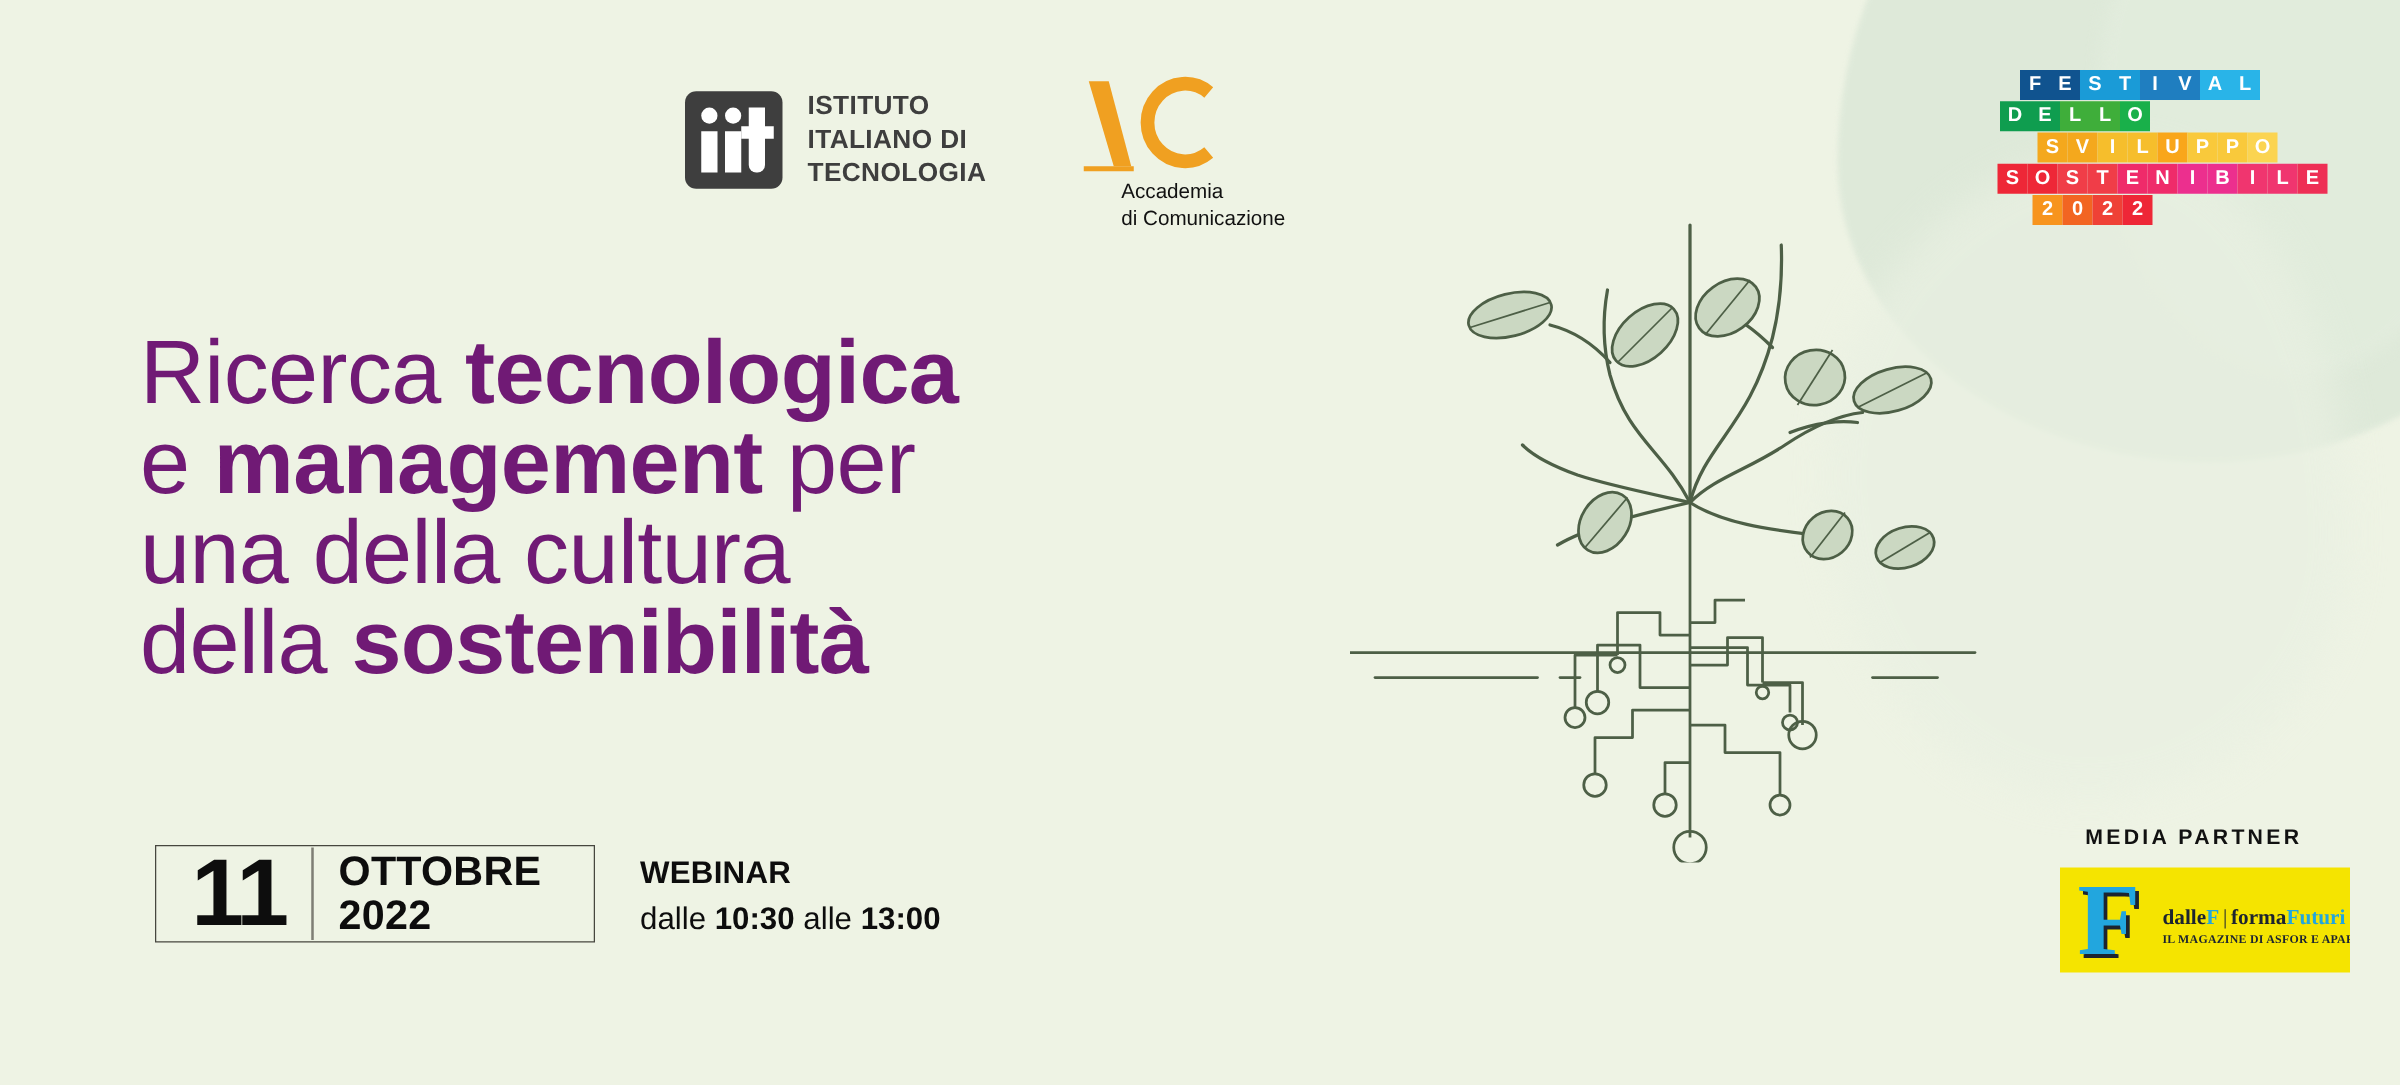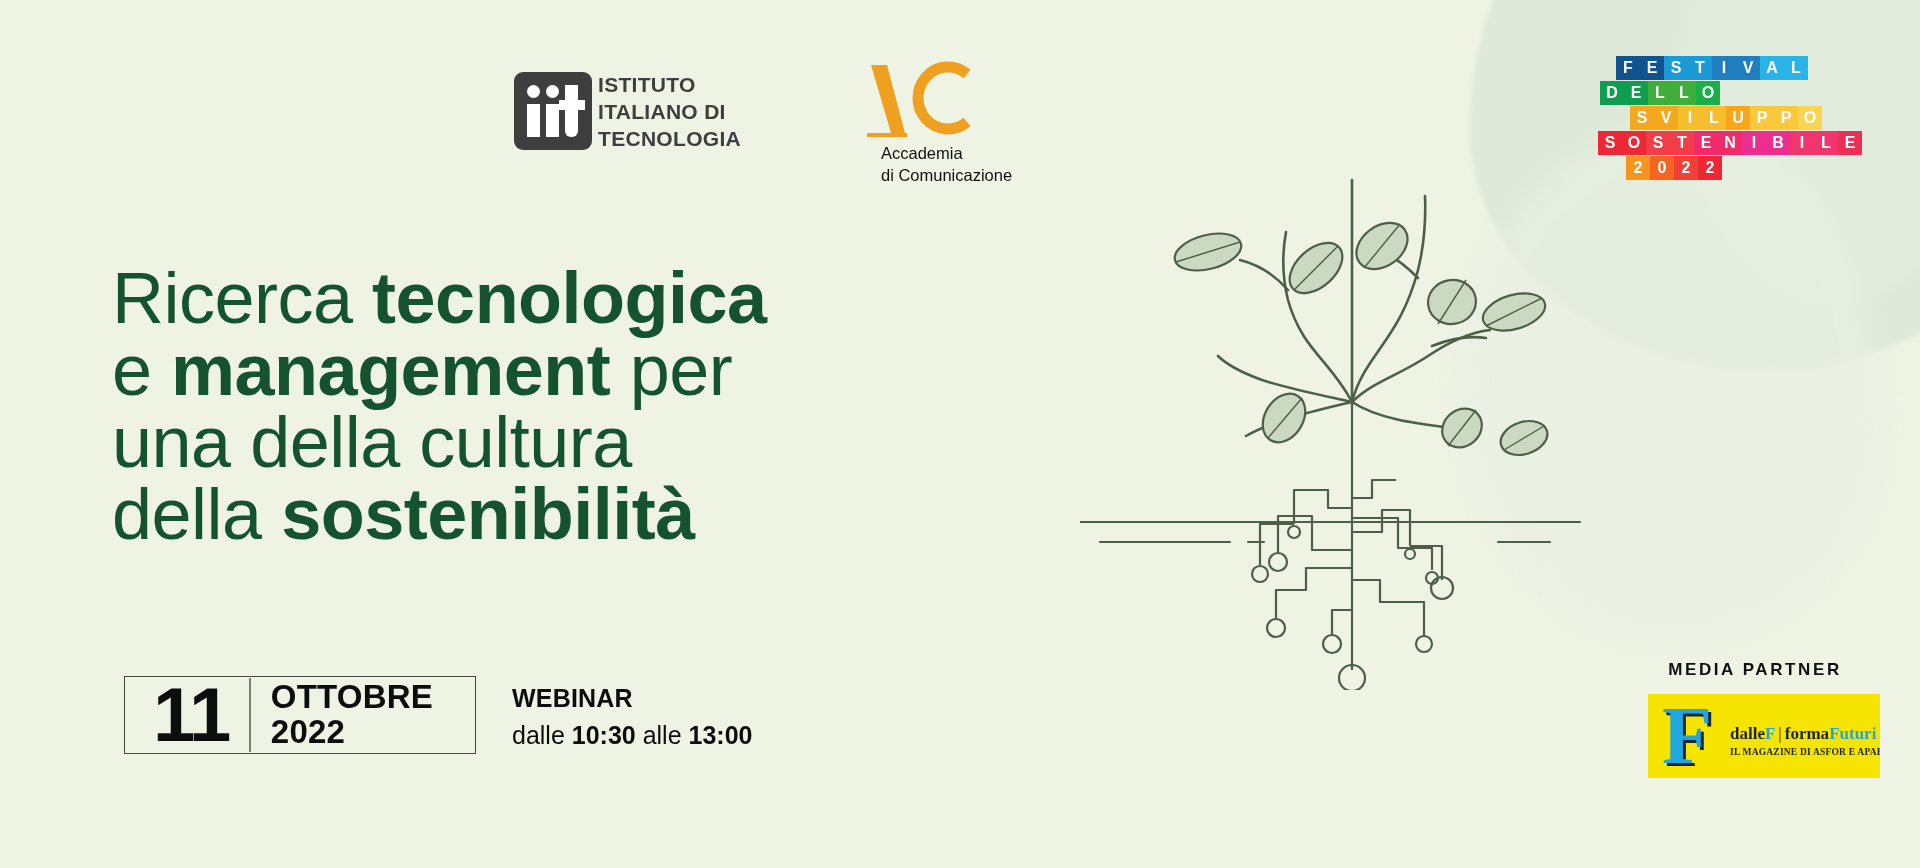--- a/index.html
+++ b/index.html
@@ -51,55 +51,55 @@
       border-right:11px solid transparent; border-bottom:56px solid #c8202e;
       background:none; margin-right:3px; }
   .asfor-word {
     font-size:58px; font-weight:700; color:#c8202e;
     letter-spacing:-1px; line-height:.85; margin-left:1px;
     font-family:"Liberation Sans", sans-serif;
   }
   .asfor-rule { width:340px; height:1px; background:#9a9a90; margin-top:8px; }
   .asfor-tag { font-size:13.5px; color:#1a1a1a; margin-top:5px; letter-spacing:.1px; }
 
-  .logo-iit { position:absolute; left:514px; top:72px; display:flex; align-items:flex-start; gap:6px; }
+  .logo-iit { position:absolute; left:548px; top:72px; display:flex; align-items:center; gap:20px; }
   .iit-mark {
     width:78px; height:78px; background:#3e3e3e; border-radius:9px;
     position:relative;
   }
   .iit-mark span { position:absolute; background:#fff; }
   .iit-d1 { width:13px; height:13px; border-radius:50%; left:13px; top:13px; }
   .iit-b1 { width:13px; height:33px; left:13px; top:32px; }
   .iit-d2 { width:13px; height:13px; border-radius:50%; left:32px; top:13px; }
   .iit-b2 { width:13px; height:33px; left:32px; top:32px; }
   .iit-t1 { width:13px; height:52px; left:51px; top:13px; border-radius:0 0 6px 6px; }
   .iit-t2 { width:26px; height:10px; left:45px; top:28px; }
   .iit-text { font-size:21px; font-weight:700; color:#3e3e3e; line-height:1.28; letter-spacing:.3px; }
 
   .logo-ac { position:absolute; left:865px; top:58px; }
   .ac-mark { position:relative; width:110px; height:80px; }
   .ac-a { position:absolute; left:0; top:5px; }
-  .ac-text { font-size:16.5px; color:#111; line-height:1.35; margin-top:4px; margin-left:16px; }
+  .ac-text { font-size:16.5px; color:#111; line-height:1.35; margin-top:4px; margin-left:32px; }
 
   .logo-festival { position:absolute; right:58px; top:56px; }
   .fest-row { display:flex; margin-bottom:1px; }
   .fest-row.r2 { margin-left:-16px; }
   .fest-row.r3 { margin-left:14px; }
   .fest-row.r4 { margin-left:-18px; }
   .fest-row.r5 { margin-left:10px; }
   .fest-row b {
     display:inline-block; color:#fff; font-weight:700;
     font-size:16px; line-height:24px; height:24px; min-width:24px;
     text-align:center; letter-spacing:0;
   }
 
   
   .headline {
     position:absolute; left:112px; top:262px;
-    color:#14532d; font-size:72px; line-height:1.0;
+    color:#701a75; font-size:72px; line-height:1.0;
     letter-spacing:-.5px;
   }
   .headline div { white-space:nowrap; }
   .headline .lt { font-weight:300; }
   .headline .bd { font-weight:700; }
 
   
   .datebox {
     position:absolute; left:124px; top:676px;
     width:352px; height:78px;

